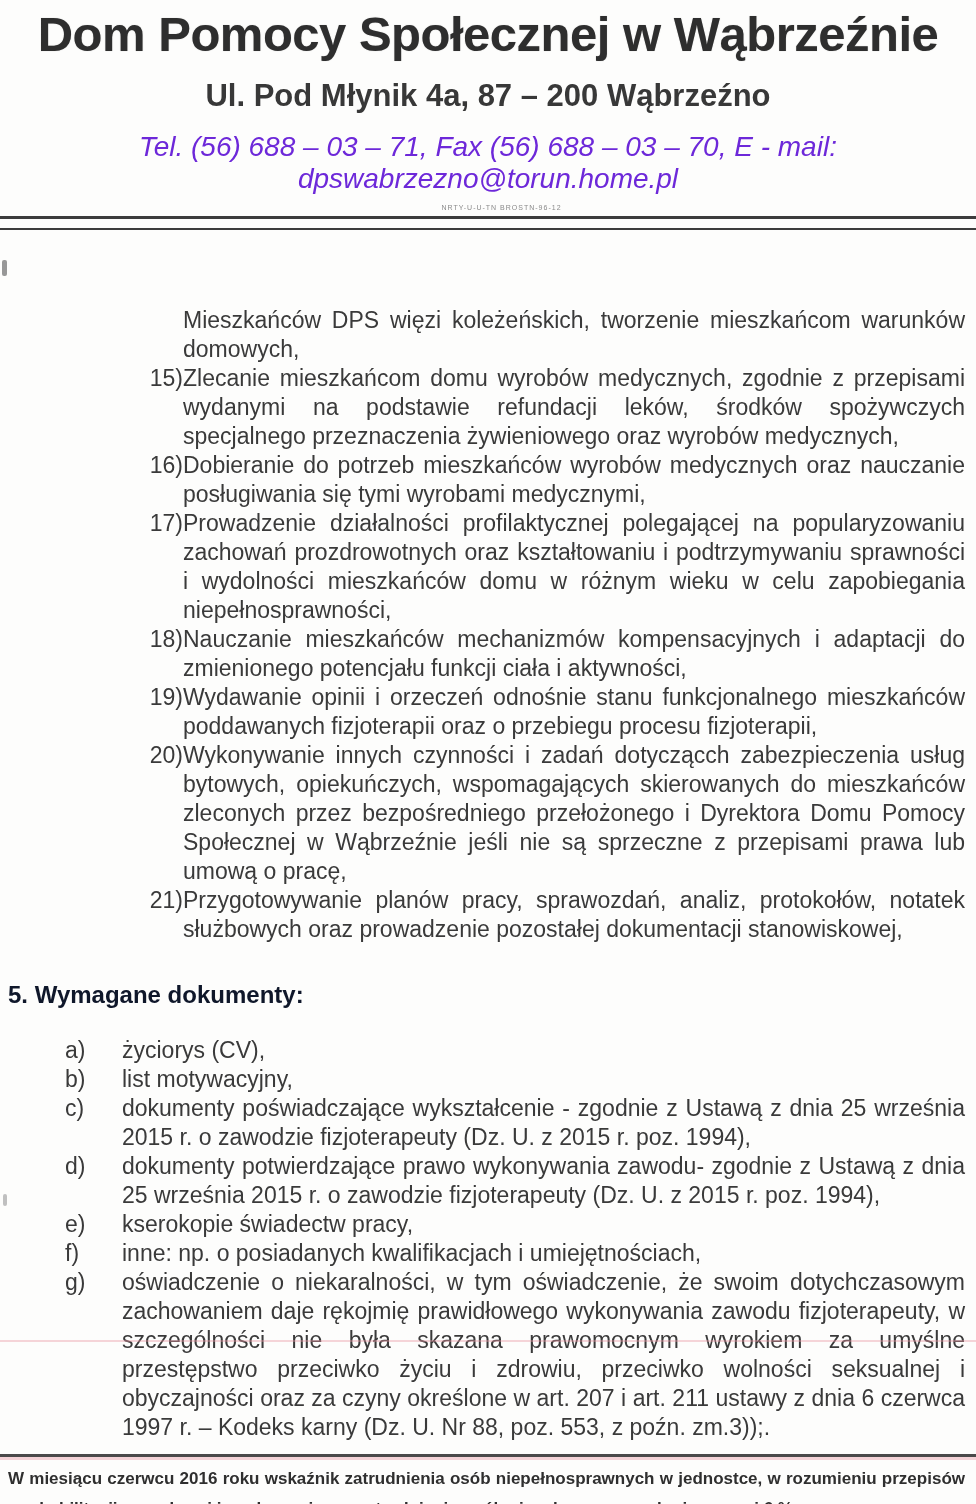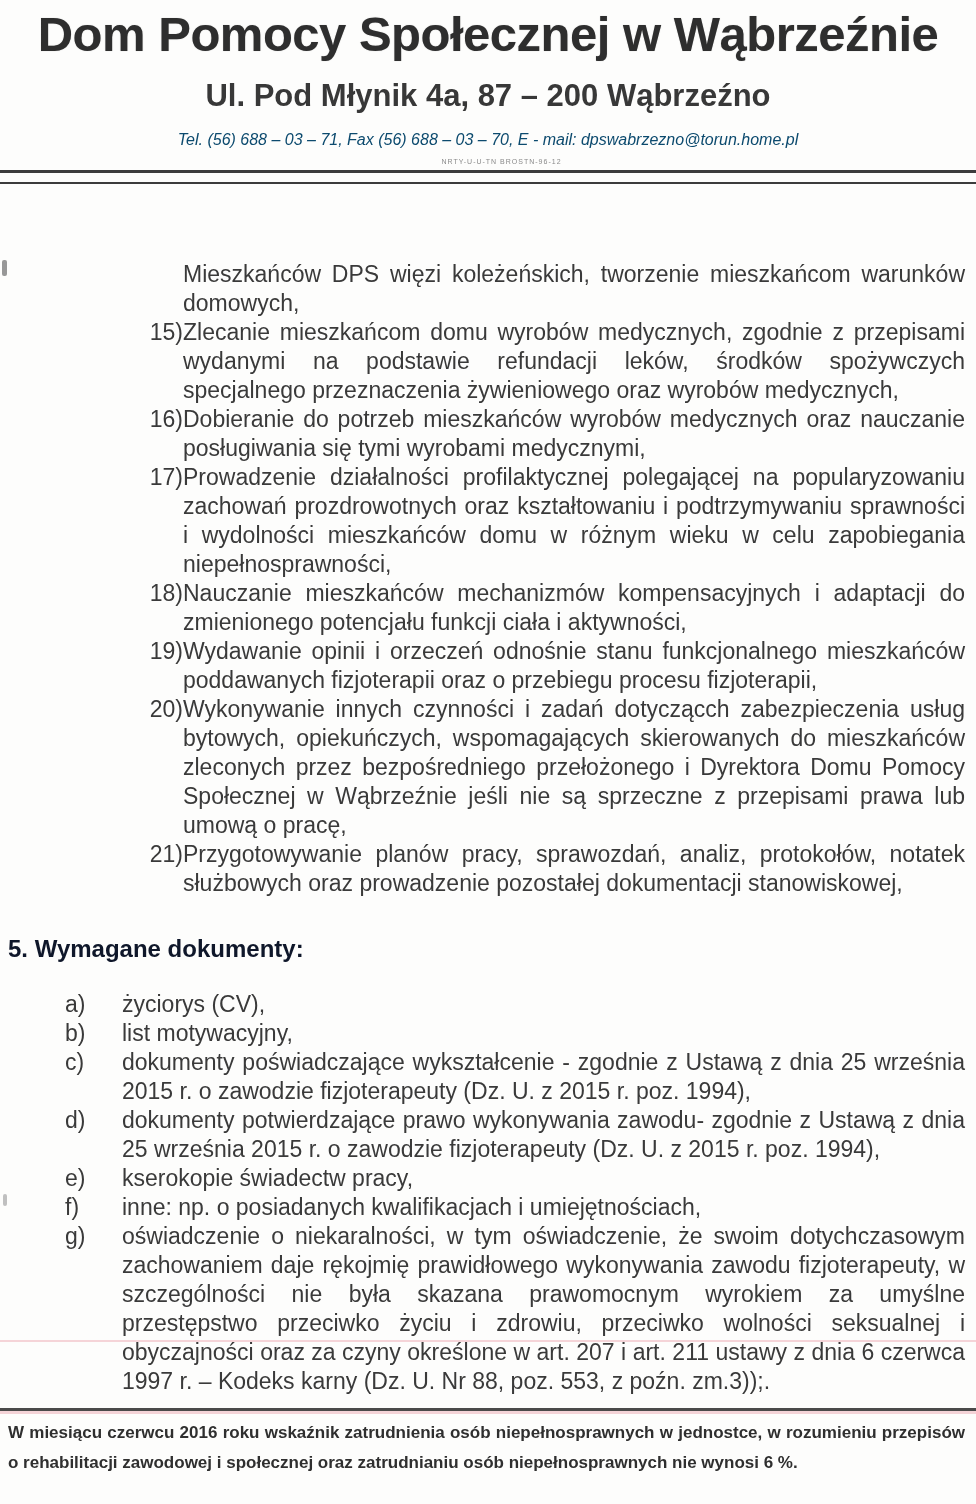--- a/index.html
+++ b/index.html
@@ -30,23 +30,23 @@
   }
   .org-address {
     margin-top: 14px;
     font-size: 31px;
     line-height: 1.28;
     font-weight: bold;
     color: #383838;
   }
   .org-contact {
     margin-top: 15px;
-    font-size: 16px;
+    font-size: 28px;
     font-style: italic;
-    color: #0c4a6e;
+    color: #6d28d9;
   }
   .micro-text {
     margin-top: 9px;
     font-size: 7px;
     letter-spacing: 1px;
     color: #8a8a8a;
     filter: blur(0.4px);
     padding-left: 27px;
   }
   .double-rule {

